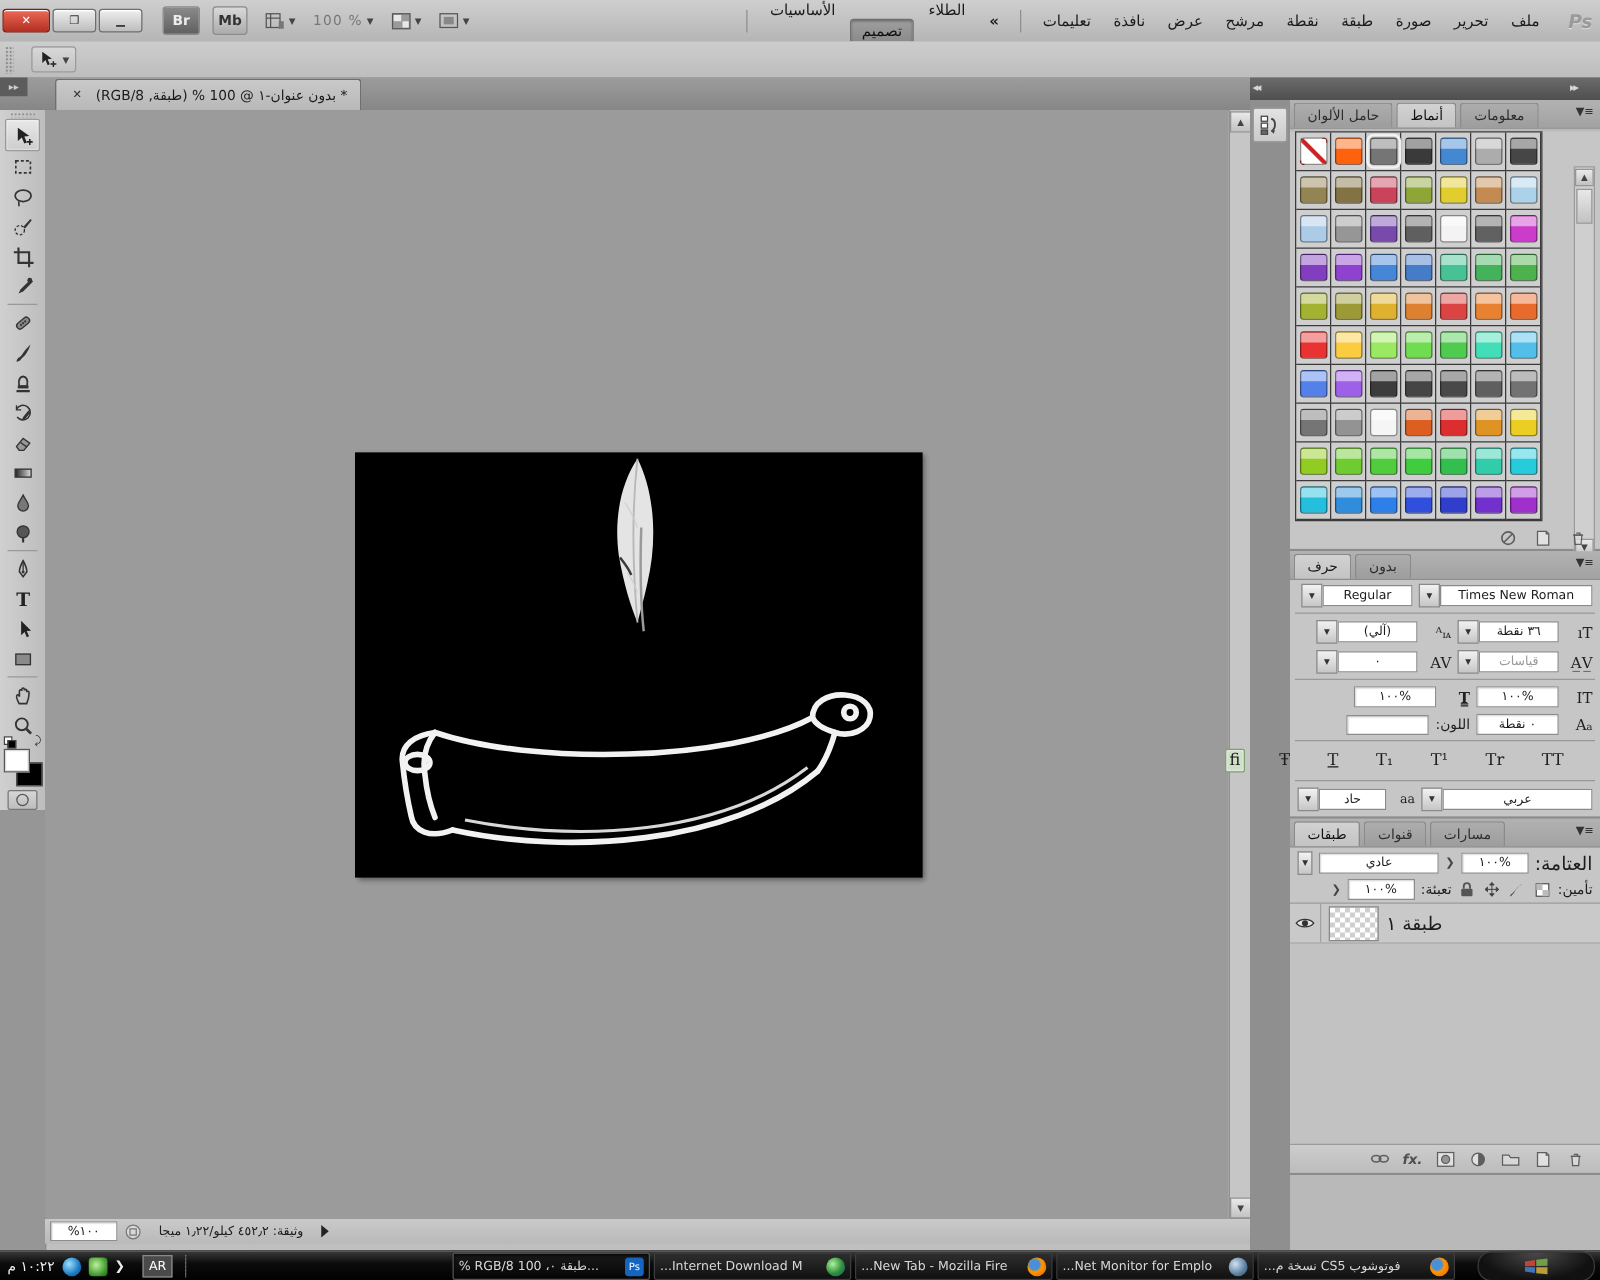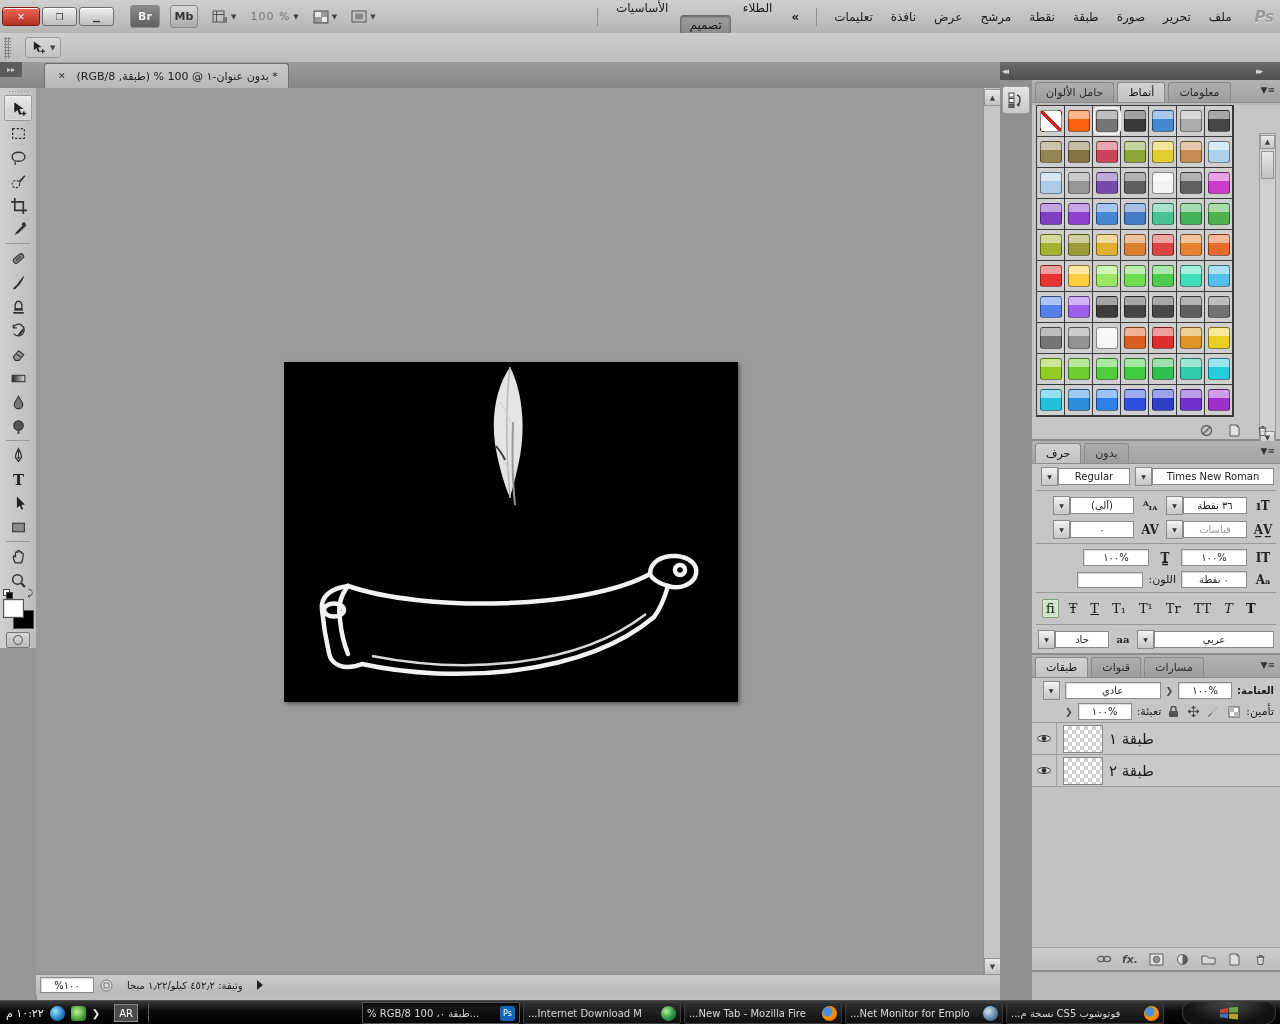--- a/index.html
+++ b/index.html
@@ -126,24 +126,24 @@
   .sw-thumb.selected{outline:2px solid #f2f2f2;outline-offset:1px;}
   #styles-scroll{position:absolute;right:4px;top:28px;width:15px;height:312px;background:#cfcfcf;border:1px solid #9a9a9a;}
   #styles-footer{height:16px;display:flex;justify-content:flex-end;align-items:center;gap:12px;padding:1px 10px 1px 0;}
   .mini-ico{width:16px;height:14px;display:flex;align-items:center;justify-content:center;opacity:.8;}
 
   
   .char-row{display:flex;direction:rtl;align-items:center;gap:5px;padding:3px 6px 2px;}
   .fld{background:#fff;border:1px solid #8d8d8d;box-shadow:inset 1px 1px 1px rgba(0,0,0,.15);
        height:15px;display:flex;align-items:center;justify-content:center;font-size:10px;padding:0 3px;}
   .gray{color:#9a9a9a;}
-  .char-ico{font-weight:bold;font-size:12px;color:#222;width:22px;text-align:center;font-family:"DejaVu Serif",serif;}
+  .char-ico{font-weight:normal;font-size:12px;color:#222;width:22px;text-align:right;font-family:"DejaVu Serif",serif;}
   .char-ico small{font-size:8px;}
   .hsep{height:1px;background:#999;margin:2px 4px;}
-  #char-btns{display:flex;align-items:center;gap:7px;padding:4px 10px;direction:ltr;}
+  #char-btns{display:flex;align-items:center;gap:24px;padding:4px 10px;direction:ltr;justify-content:center;}
   .tbtn{font-family:"DejaVu Serif",serif;font-size:13px;color:#1a1a1a;padding:1px 3px;border-radius:2px;}
   .tbtn.active{background:#cfe0c8;border:1px solid #7fa070;box-shadow:inset 0 0 2px #fff;}
   .tbtn.u{text-decoration:underline;} .tbtn.i{font-style:italic;} .tbtn.b{font-weight:bold;}
 
   
   .lay-row{display:flex;direction:rtl;align-items:center;gap:5px;padding:3px 6px 2px;}
   .lock-ico{width:15px;height:14px;display:flex;align-items:center;justify-content:center;}
   #layers-list{background:#c9c9c9;border-top:1px solid #9a9a9a;}
   .layer-item{height:31px;display:flex;align-items:center;border-bottom:1px solid #a2a2a2;direction:ltr;}
   .layer-item.selected{background:#5c5c5c;border-bottom-color:#4a4a4a;}
@@ -904,21 +904,21 @@
 
   <div class="panel" style="position:relative;">
     <div class="tabrow" id="layers-tabs">
       <span class="ptab active">طبقات</span>
         <span class="ptab ">قنوات</span>
         <span class="ptab ">مسارات</span>
         <span class="pmenu">▼≡</span>
     </div>
     <div class="panel-body">
       <div class="lay-row">
-        <span style="font-size:10px;font-weight:bold;">العتامة:</span>
+        <span style="font-size:15px;">العتامة:</span>
         <div class="fld" style="min-width:46px;">%١٠٠</div>
         <span style="font-size:9px;color:#444;">❮</span>
         <div class="fld" style="min-width:88px;">عادي</div>
         <span class="combo-btn">▼</span>
       </div>
       <div class="lay-row" style="padding-top:1px;">
         <span style="font-size:11px;">تأمين:</span>
         <span class="lock-ico">
           <svg width="12" height="12" viewBox="0 0 12 12">
               <rect x="1" y="1" width="10" height="10" fill="#fff" stroke="#555"></rect>
@@ -949,30 +949,20 @@
           <div class="layer-item ">
      <div class="eye-box">
               <svg width="16" height="11" viewBox="0 0 16 11">
                 <path d="M1 5.5C4 1.5 12 1.5 15 5.5 12 9.5 4 9.5 1 5.5Z" fill="#e2e2e2" stroke="#333"></path>
                 <circle cx="8" cy="5.5" r="2.4" fill="#333"></circle>
               </svg>
             </div>
      <div class="lthumb checker"></div>
      <span class="lname">طبقة ١</span>
    </div>
-          <div class="layer-item ">
-     <div class="eye-box">
-              <svg width="16" height="11" viewBox="0 0 16 11">
-                <path d="M1 5.5C4 1.5 12 1.5 15 5.5 12 9.5 4 9.5 1 5.5Z" fill="#e2e2e2" stroke="#333"></path>
-                <circle cx="8" cy="5.5" r="2.4" fill="#333"></circle>
-              </svg>
-            </div>
-     <div class="lthumb checker"></div>
-     <span class="lname">طبقة ٢</span>
-   </div>
         </div>
       <div id="layers-empty"></div>
       <div id="layers-footer">
         <span class="mini-ico">
           <svg width="16" height="10" viewBox="0 0 16 10">
               <ellipse cx="5" cy="5" rx="3.6" ry="2.6" fill="none" stroke="#444" stroke-width="1.3"></ellipse>
               <ellipse cx="11" cy="5" rx="3.6" ry="2.6" fill="none" stroke="#444" stroke-width="1.3"></ellipse>
             </svg>
         </span>
         <span class="mini-ico" style="font-weight:bold;font-style:italic;font-size:11px;color:#333;">fx.</span>

